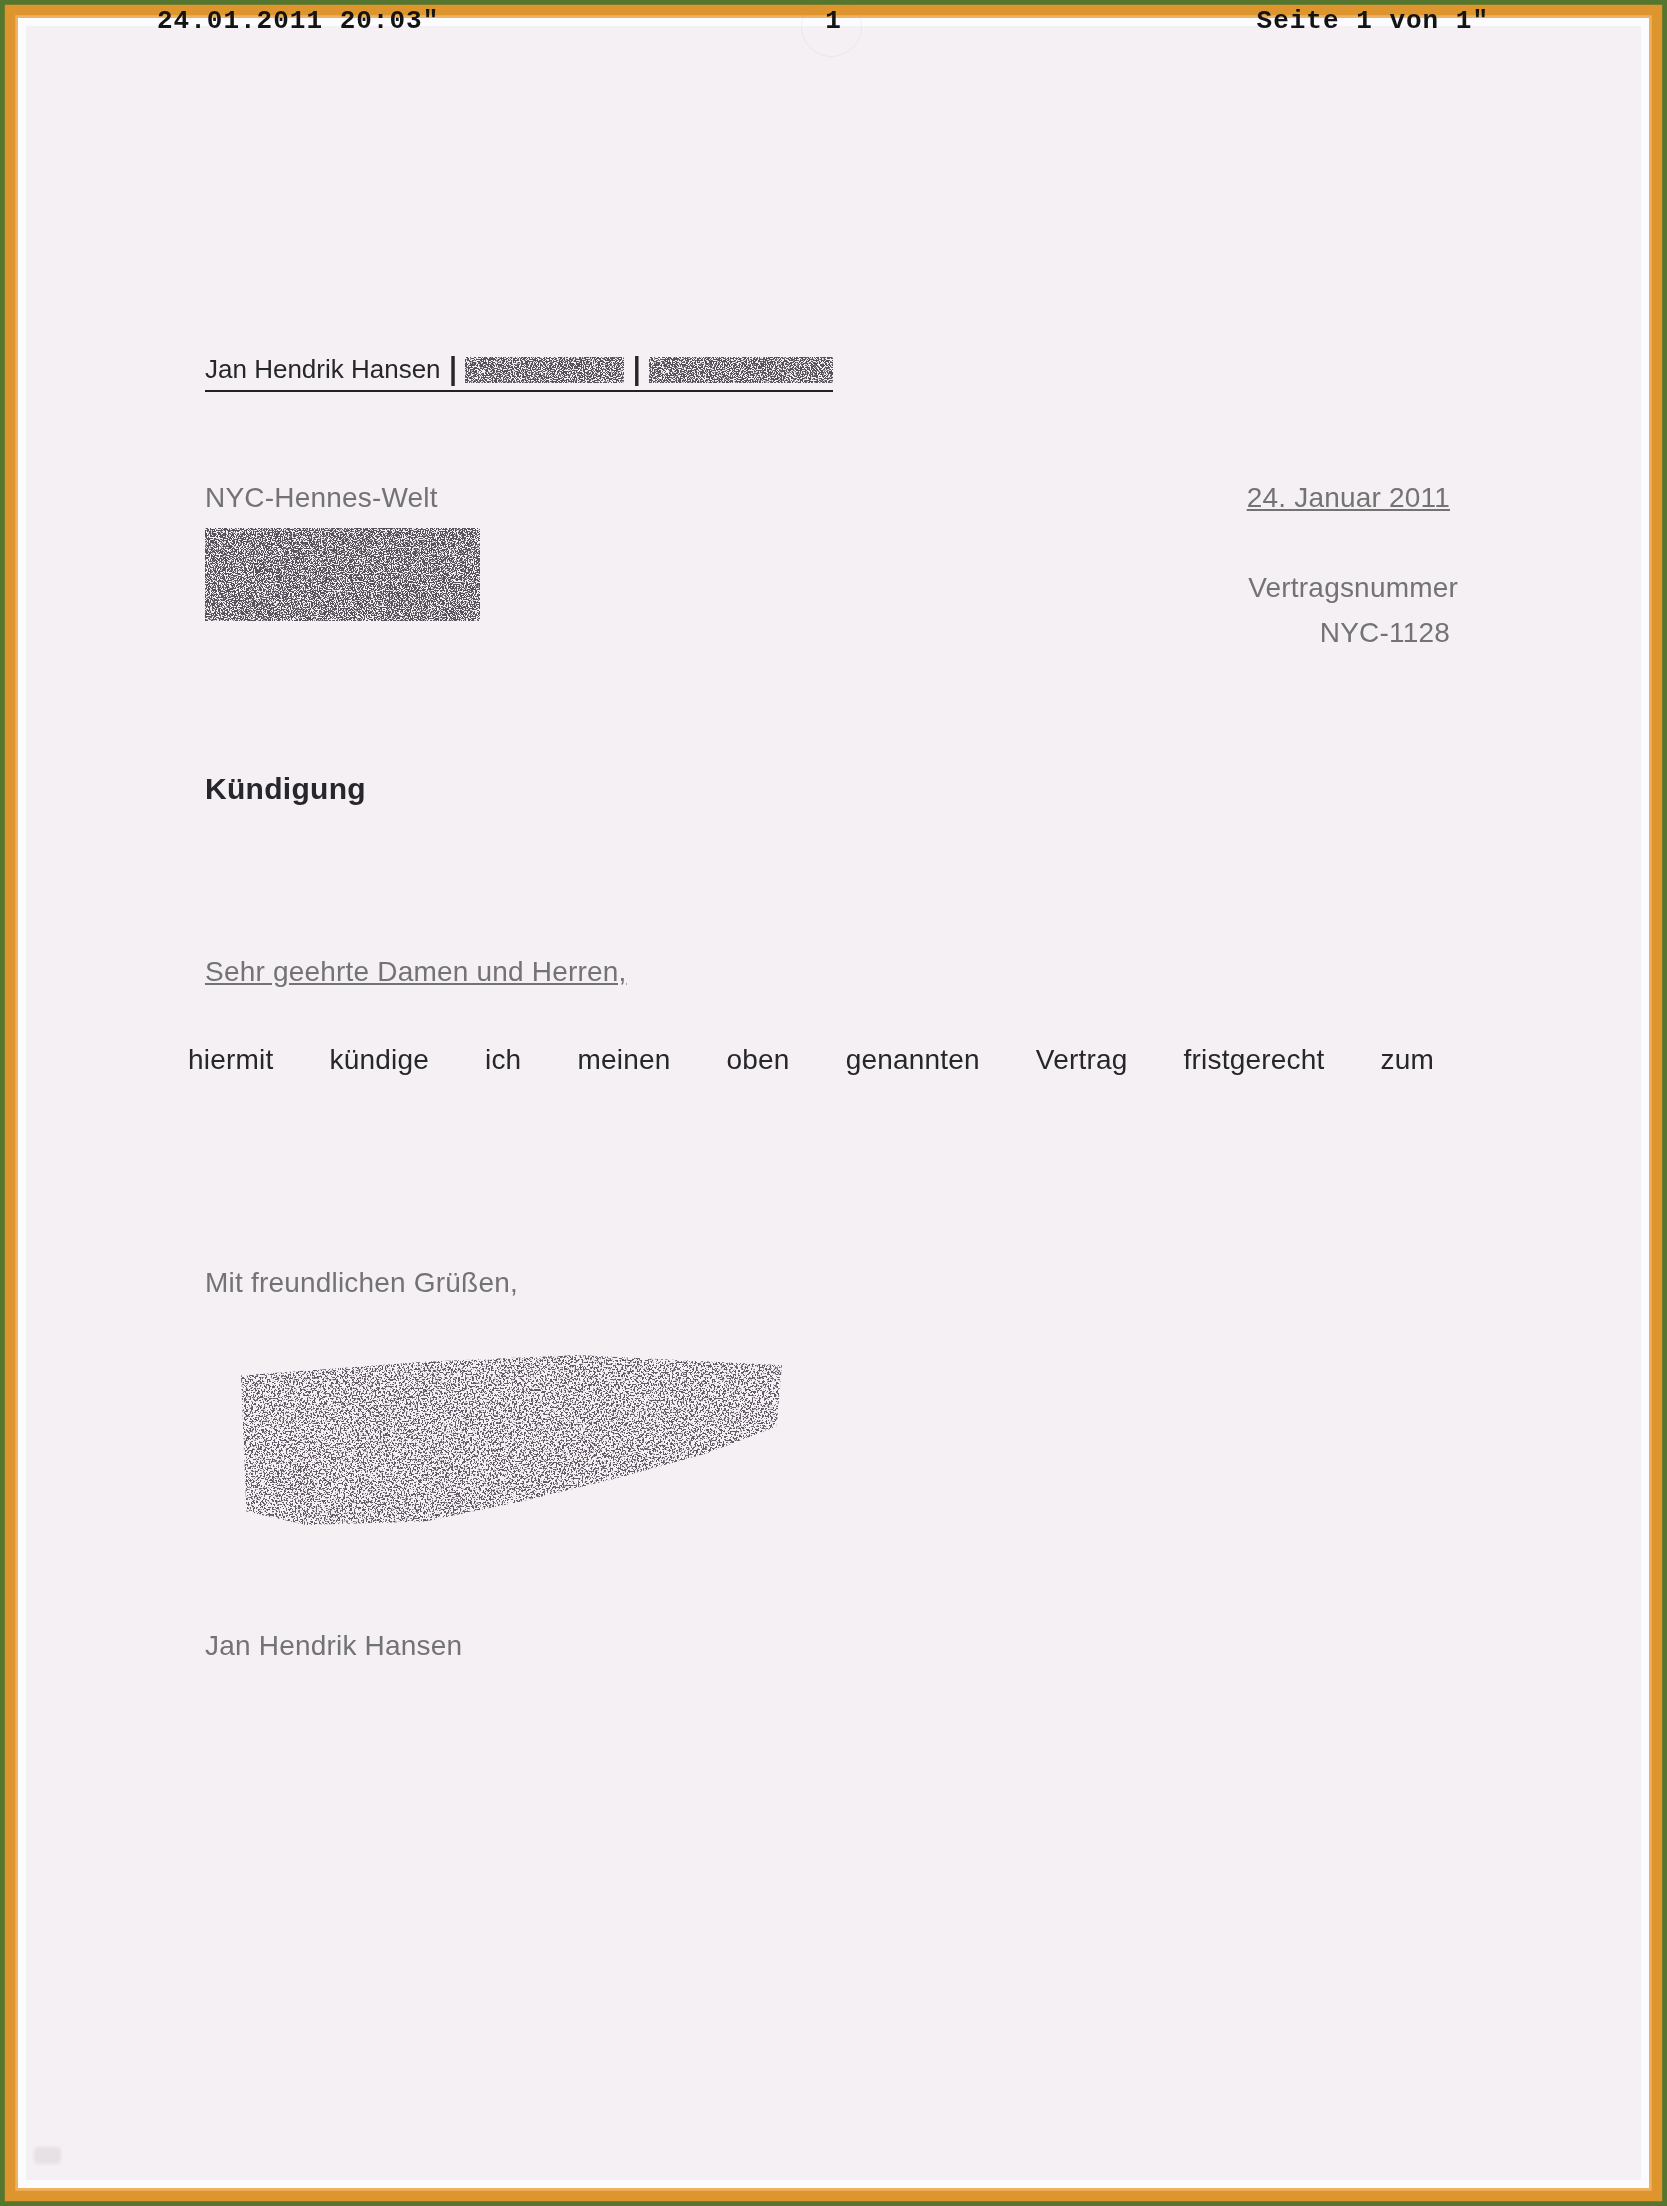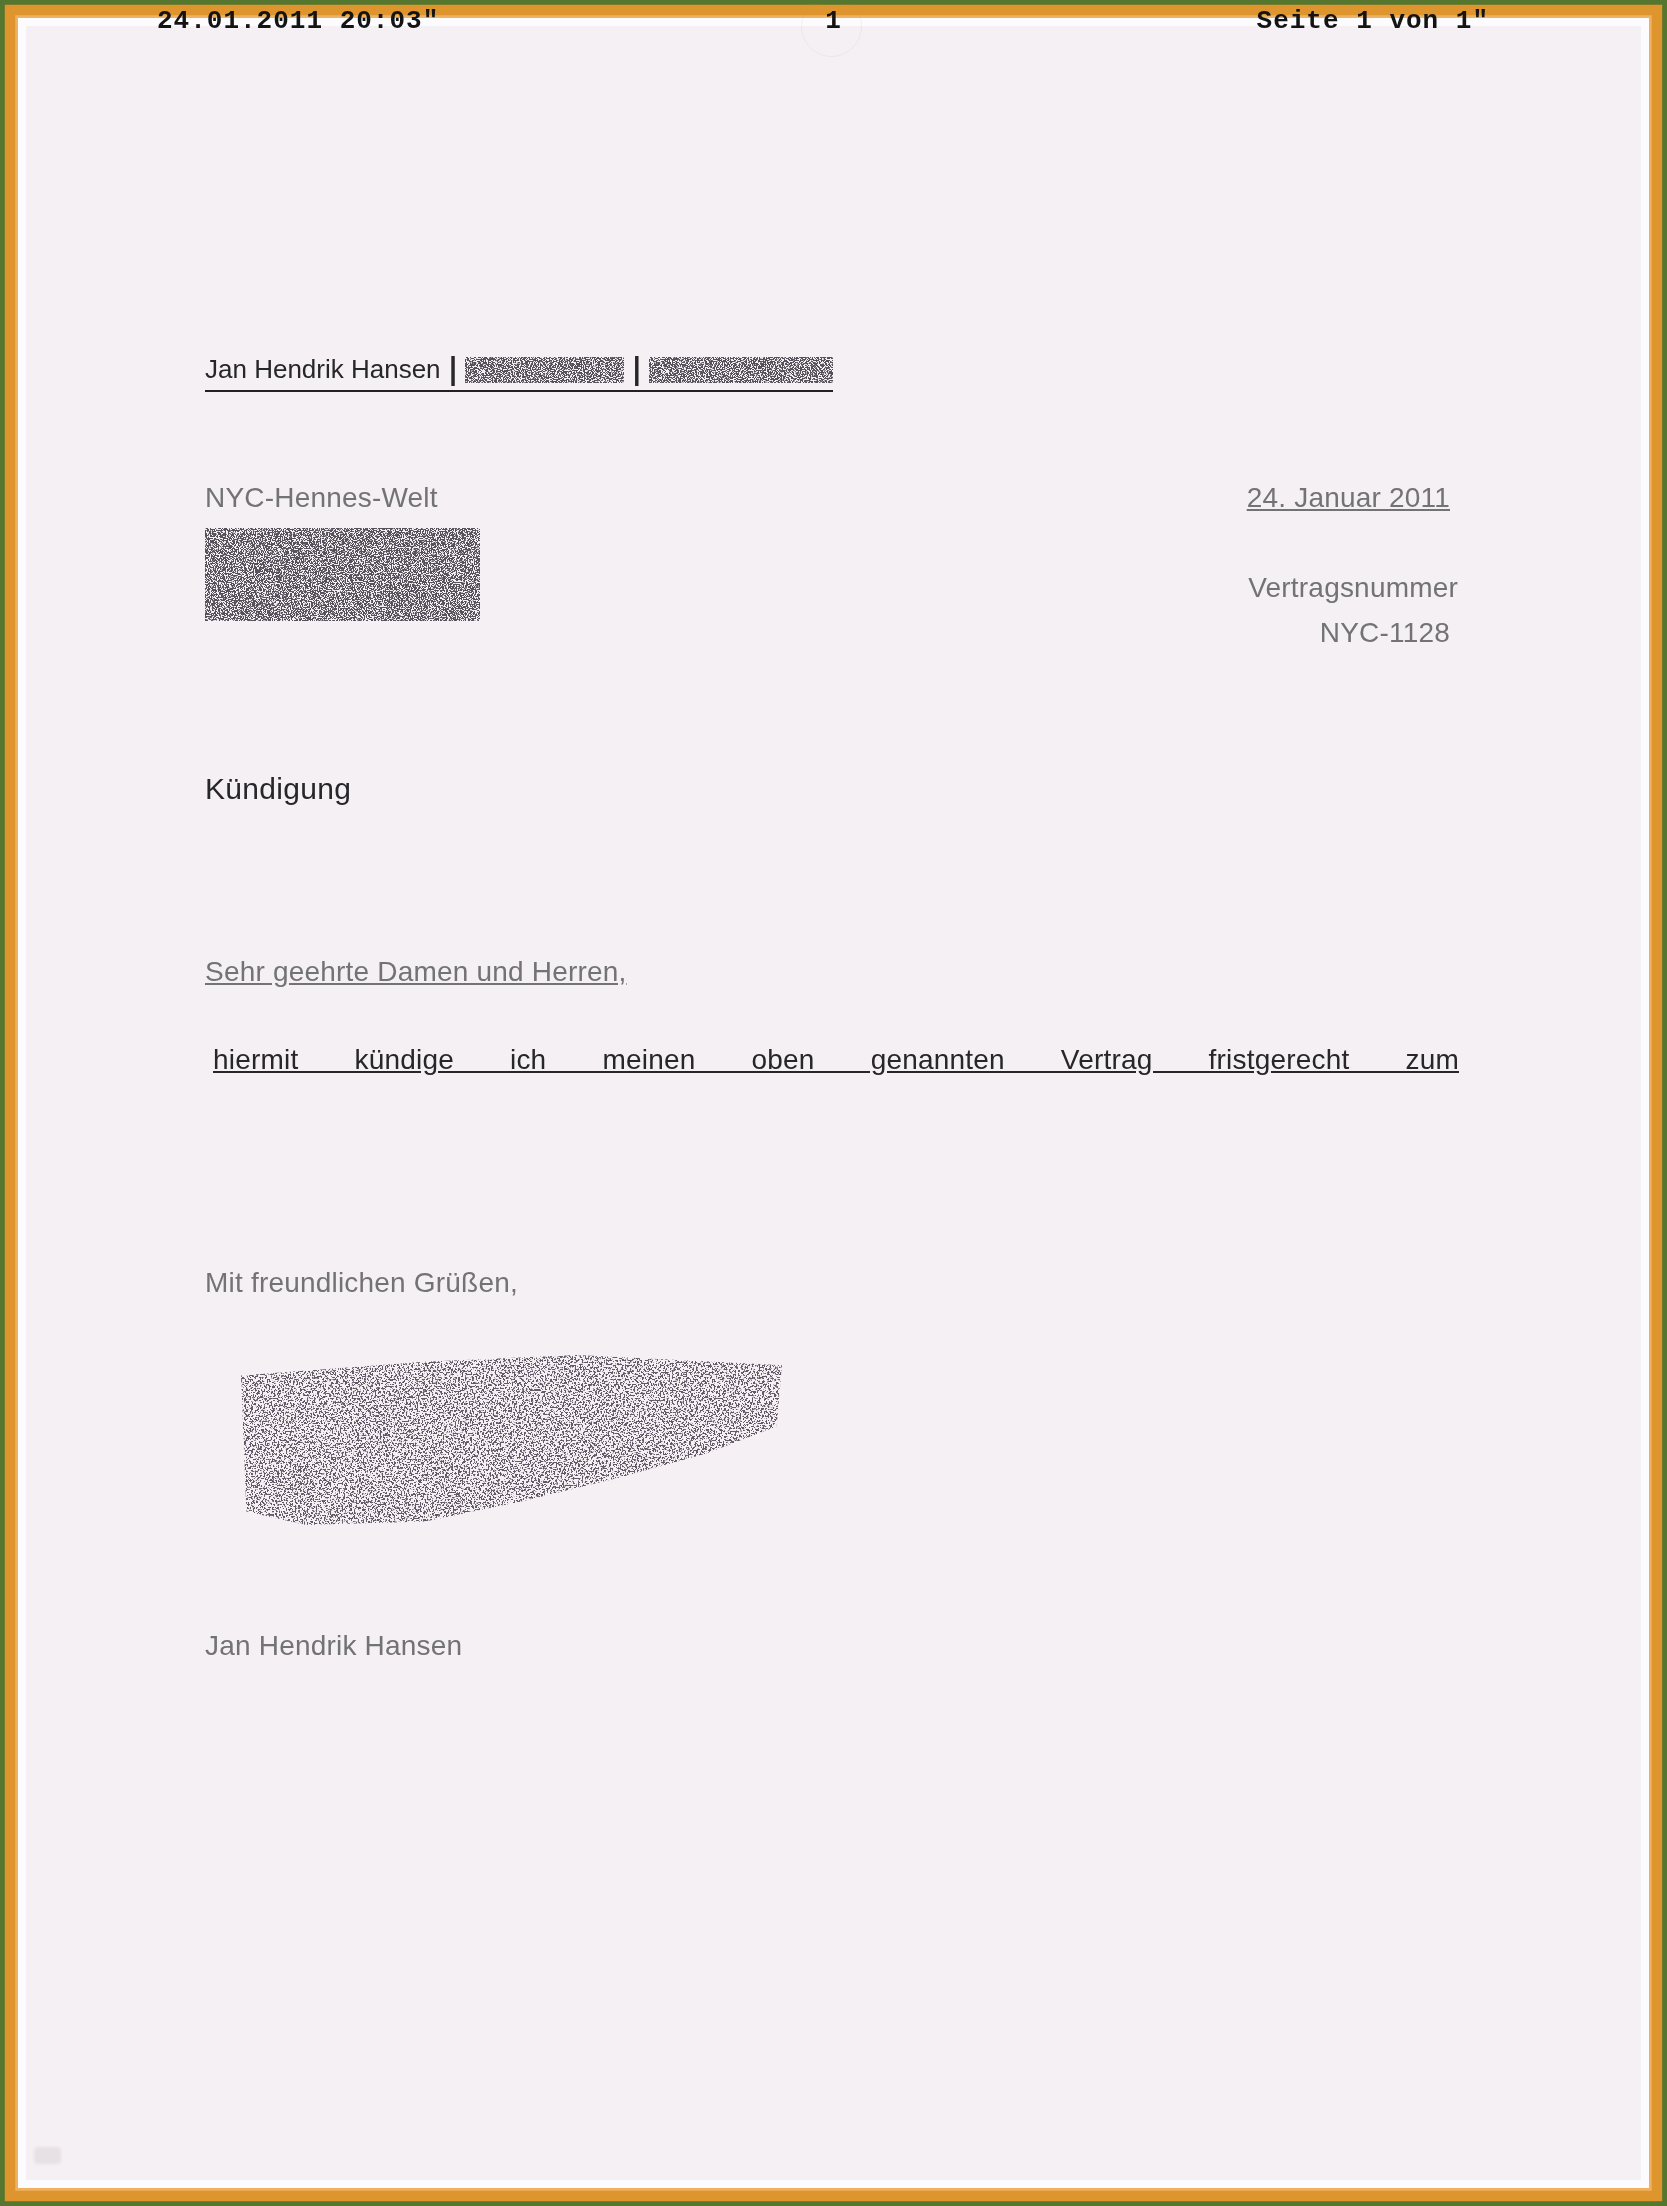--- a/index.html
+++ b/index.html
@@ -43,23 +43,23 @@
     font-size:26px;
     padding-bottom:4.8px;
     border-bottom:2.9px solid #222226;
     color:#26262b;
   }
   .pipe{font-size:27px;font-weight:bold;transform:scaleY(1.15);}
   .recipient{left:205px;top:480px;}
   .date-line{right:217px;top:480px;text-align:right;text-decoration:underline;}
   .contract-label{right:209px;top:570px;text-align:right;}
   .contract-number{right:217px;top:615px;text-align:right;}
-  .subject{left:205px;top:772px;font-size:30px;font-weight:normal;letter-spacing:0.3px;}
+  .subject{left:205px;top:772px;font-size:30px;font-weight:bold;letter-spacing:0.3px;}
   .salutation{left:205px;top:954px;text-decoration:underline;}
-  .body-block{left:213px;top:1037px;width:1246px;text-decoration:underline;}
+  .body-block{left:188px;top:1037px;width:1246px;}
   .body-line{font-size:28px;line-height:45px;letter-spacing:0.2px;}
   .just{text-align:justify;text-align-last:justify;}
   .closing{left:205px;top:1265px;}
   .signer{left:205px;top:1628px;}
   
   .noise{display:block;}
   .noise-inline{display:inline-block;}
   .addr-noise{left:205px;top:528px;}
   .sig-noise{
     left:241px;top:1355px;

